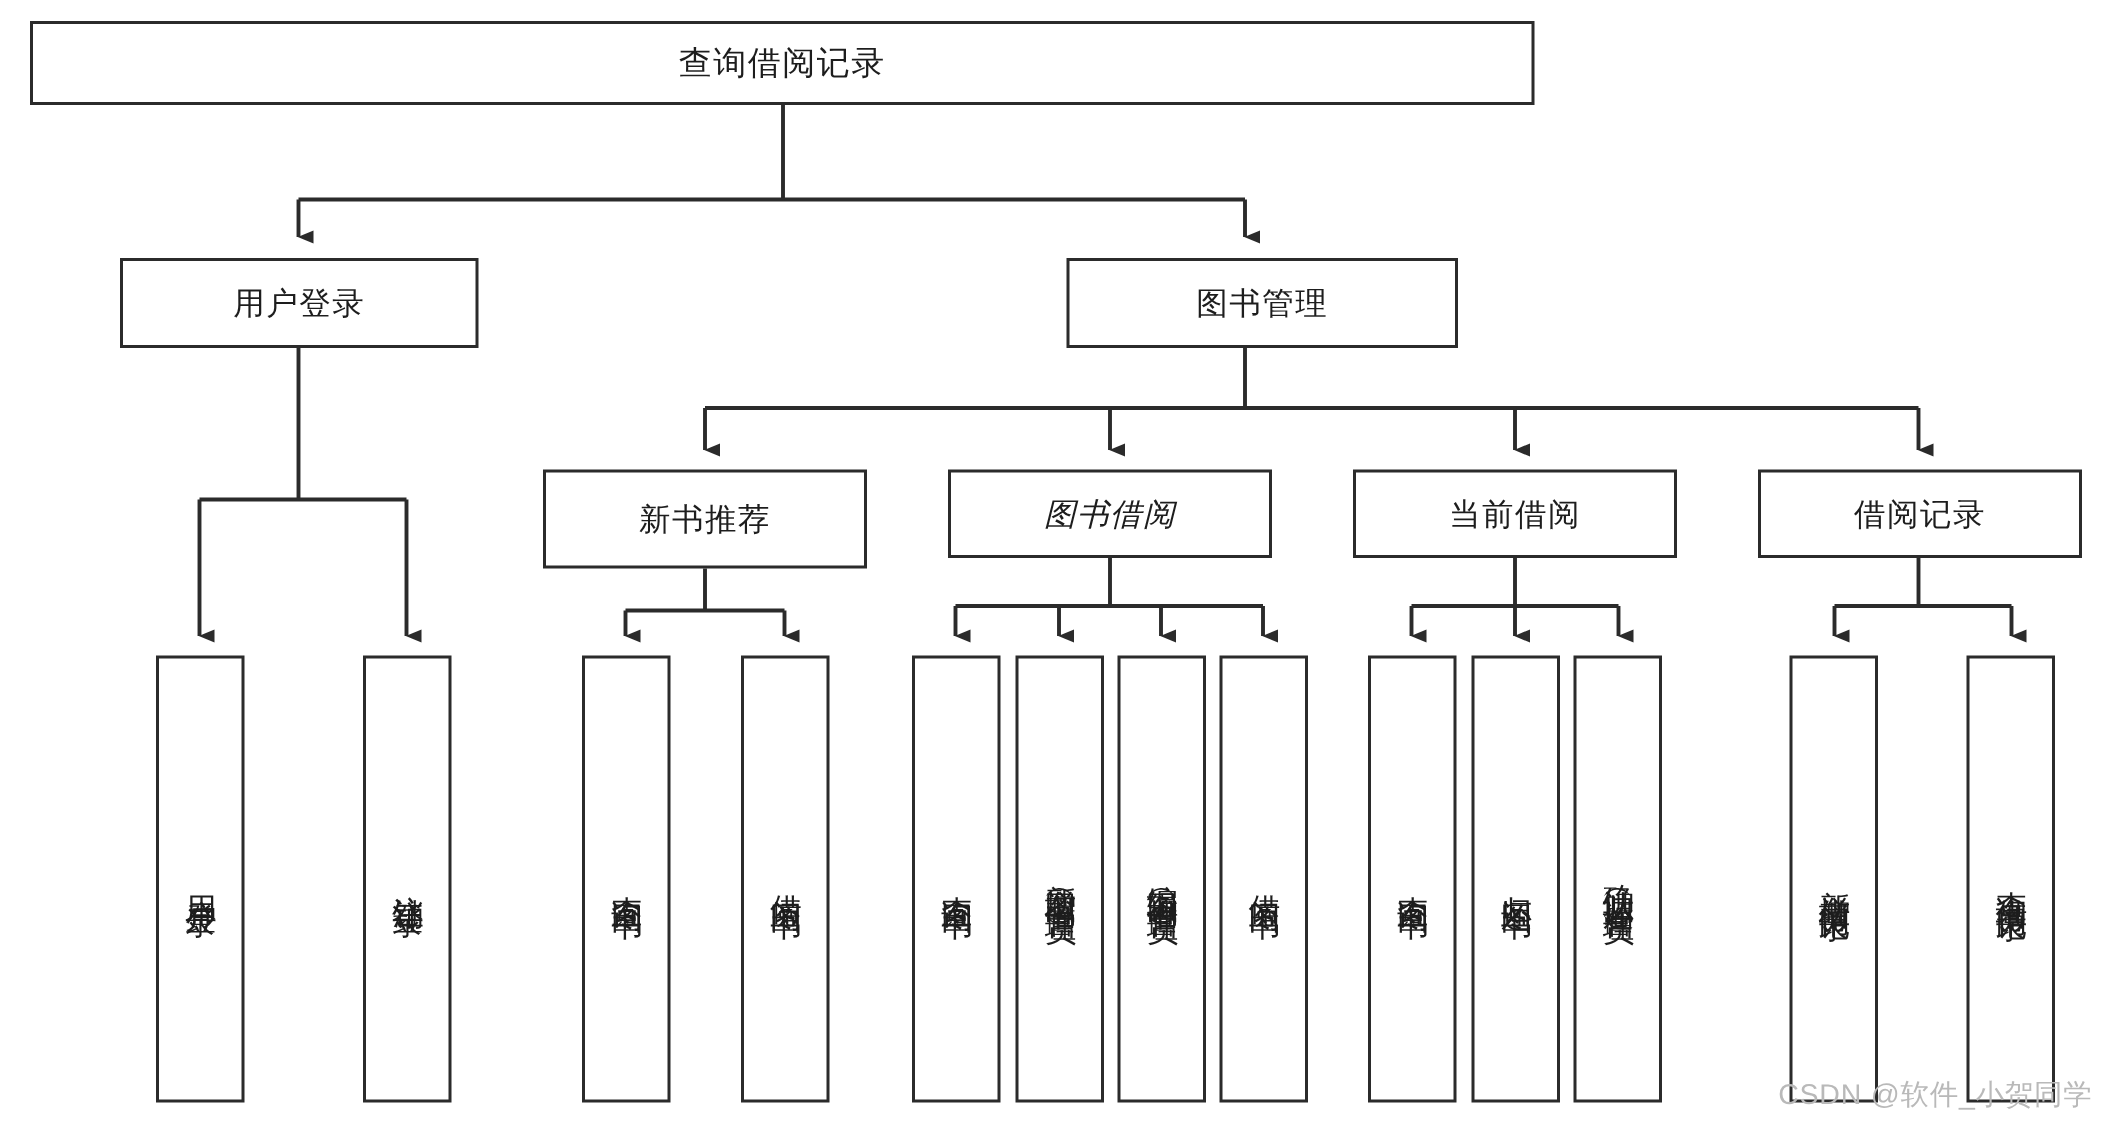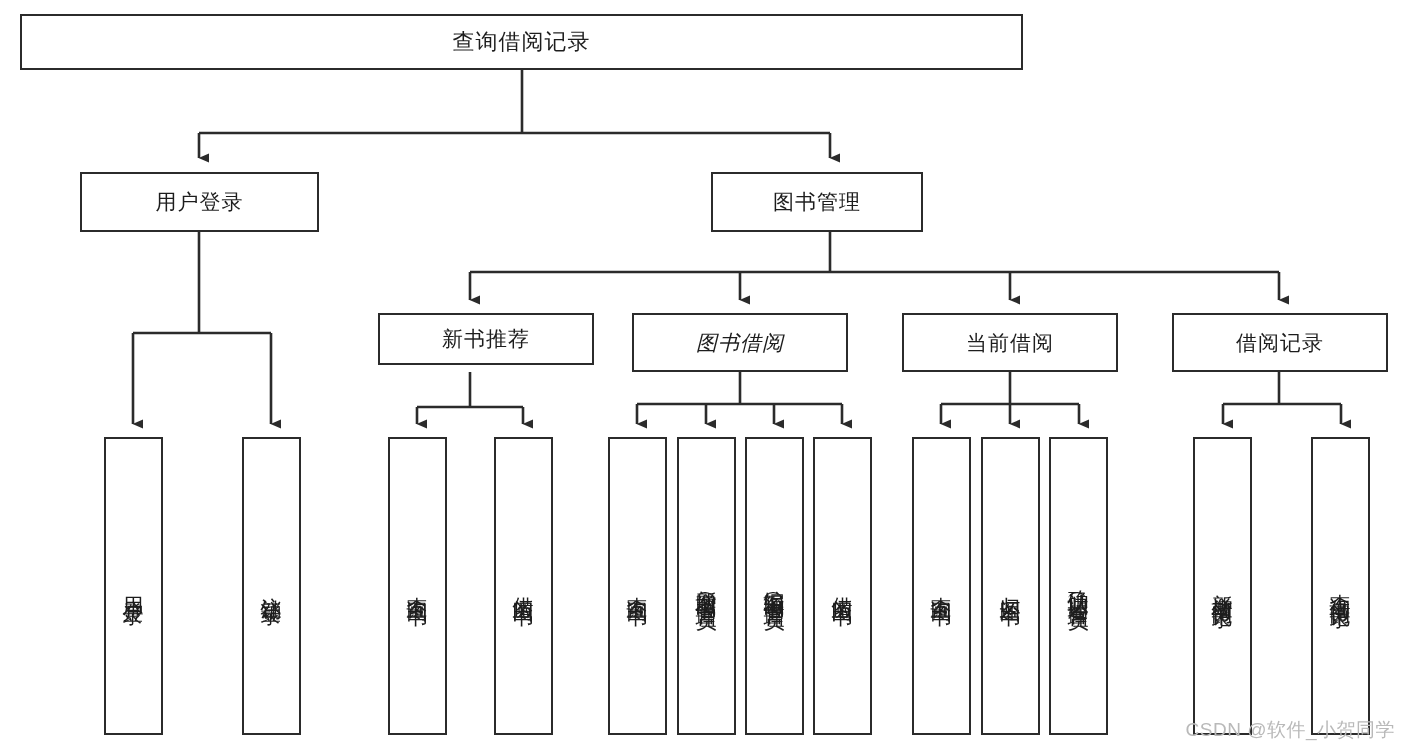--- a/index.html
+++ b/index.html
@@ -71,25 +71,25 @@
     </g>
   </svg>
 
   <div class="node h root" style="left:20px;top:14px;width:1003px;height:56px;">
     <span>查询借阅记录</span>
   </div>
 
   <div class="node h" style="left:80px;top:172px;width:239px;height:60px;">
     <span>用户登录</span>
   </div>
-  <div class="node h" style="left:711px;top:172px;width:212px;height:60px;">
+  <div class="node h" style="left:711px;top:172px;width:261px;height:60px;">
     <span>图书管理</span>
   </div>
 
-  <div class="node h" style="left:362px;top:313px;width:216px;height:52px;margin-left:16px;">
+  <div class="node h" style="left:362px;top:313px;width:216px;height:66px;">
     <span>新书推荐</span>
   </div>
   <div class="node h" style="left:632px;top:313px;width:216px;height:59px;font-style:italic;">
     <span>图书借阅</span>
   </div>
   <div class="node h" style="left:1172px;top:313px;width:216px;height:59px;">
     <span>借阅记录</span>
   </div>
   <div class="node h" style="left:902px;top:313px;width:216px;height:59px;">
     <span>当前借阅</span>

